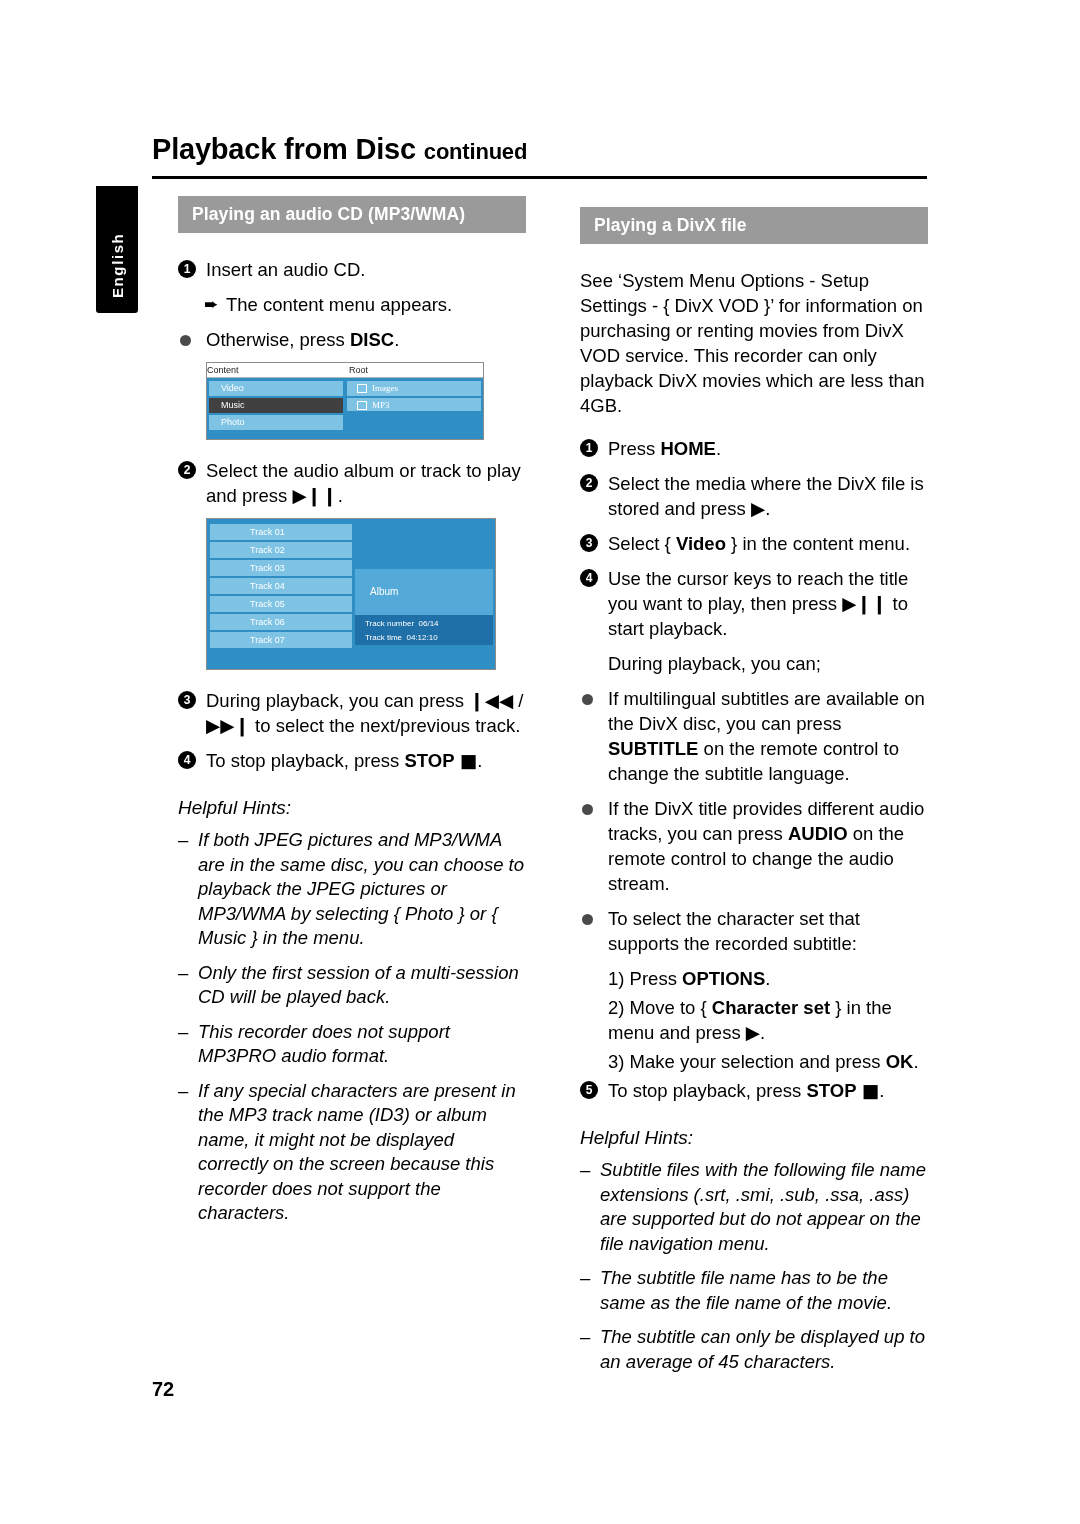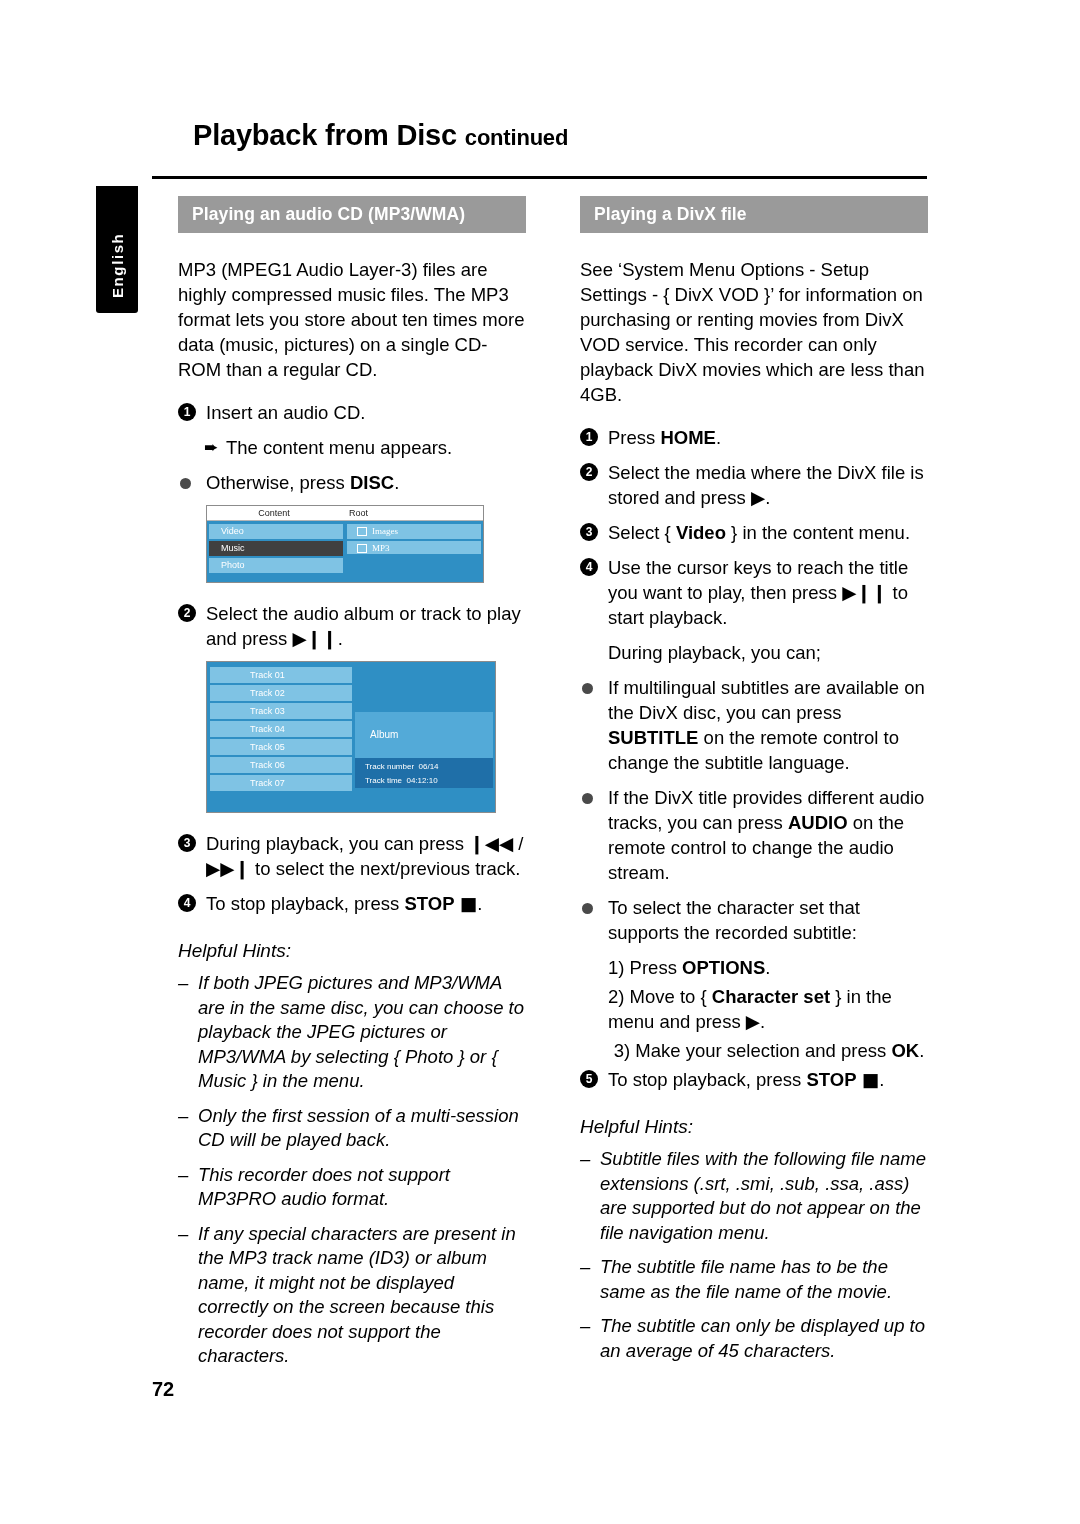--- a/index.html
+++ b/index.html
@@ -13,25 +13,24 @@
     position: relative;
     font-family: "Liberation Sans", sans-serif;
     color: #000000;
     overflow: hidden;
   }
 
   
   .page-title {
     position: absolute;
     left: 152px;
-    top: 119px;
+    top: 133px;
     font-size: 29px;
     font-weight: bold;
     letter-spacing: -0.2px;
-    margin-left: 41px;
   }
   .page-title .cont {
     font-size: 22px;
     font-weight: bold;
   }
   .title-rule {
     position: absolute;
     left: 152px;
     top: 176px;
     width: 775px;
@@ -64,21 +63,21 @@
   }
 
   
   .col {
     position: absolute;
     width: 350px;
     font-size: 18.5px;
     line-height: 25px;
   }
   .col-left  { left: 178px; top: 196px; }
-  .col-right { left: 580px; top: 196px; }
+  .col-right { left: 580px; top: 207px; }
 
   .sec-head {
     background: #9a9a9a;
     color: #ffffff;
     font-weight: bold;
     font-size: 17.5px;
     padding: 6px 0 6px 14px;
     width: 334px;
     margin-bottom: 24px;
     letter-spacing: 0.1px;
@@ -165,21 +164,21 @@
   }
   .shot1 { width: 276px; height: 76px; }
   .shot1 .hdr {
     display: flex;
     font-size: 9px;
     color: #222;
     height: 14px;
     align-items: center;
     border-bottom: 1px solid #b5b5b5;
   }
-  .shot1 .hdr .c1 { width: 138px; text-align: center; }
+  .shot1 .hdr .c1 { width: 138px; text-align: left; }
   .shot1 .hdr .c2 { width: 138px; padding-left: 8px; }
   .shot1 .body { display: flex; height: 61px; }
   .shot1 .leftcol { width: 138px; background: #2f8fc4; padding-top: 3px; }
   .shot1 .rightcol { width: 138px; background: #2f8fc4; padding-top: 3px; font-family: Liberation Serif, serif; }
   .shot1 .row {
     height: 15px;
     font-size: 9px;
     color: #ffffff;
     display: flex;
     align-items: center;
@@ -285,21 +284,20 @@
 <div class="title-rule"></div>
 
 <div class="lang-tab">
   <span>English</span>
 </div>
 
 <div class="col col-left">
 
   <div class="sec-head">Playing an audio CD (MP3/WMA)</div>
 
-  <p class="para">MP3 (MPEG1 Audio Layer-3) files are highly compressed music files.  The MP3 format lets you store about ten times more data (music, pictures) on a single CD-ROM than a regular CD.</p>
 
   <div class="step">
     <span class="num">1</span>
     <span>Insert an audio CD.</span>
   </div>
   <div class="sub-arrow">
     <span class="arr glyph">➨</span>
     <span>The content menu appears.</span>
   </div>
 
@@ -416,21 +414,21 @@
     <span class="bullet"></span>
     <span>To select the character set that supports the recorded subtitle:</span>
   </div>
 
   <div class="numlist">
     <span>1)  Press </span><b>OPTIONS</b><span>.</span>
   </div>
   <div class="numlist">
     <span>2)  Move to { </span><b>Character set</b><span> } in the menu and press </span><b class="glyph">▶</b><span>.</span>
   </div>
-  <div class="numlist" style="text-align:center;">
+  <div class="numlist" style="">
     <span>3)  Make your selection and press </span><b>OK</b><span>.</span>
   </div>
 
   <div class="step">
     <span class="num">5</span>
     <span>To stop playback, press </span><b>STOP</b> <b class="glyph">■</b><span>.</span>
   </div>
 
   <div class="hints-title">Helpful Hints:</div>
   <div class="hint"><span class="dash">–</span><span>Subtitle files with the following file name extensions (.srt, .smi, .sub, .ssa, .ass) are supported but do not appear on the file navigation menu.</span></div>

